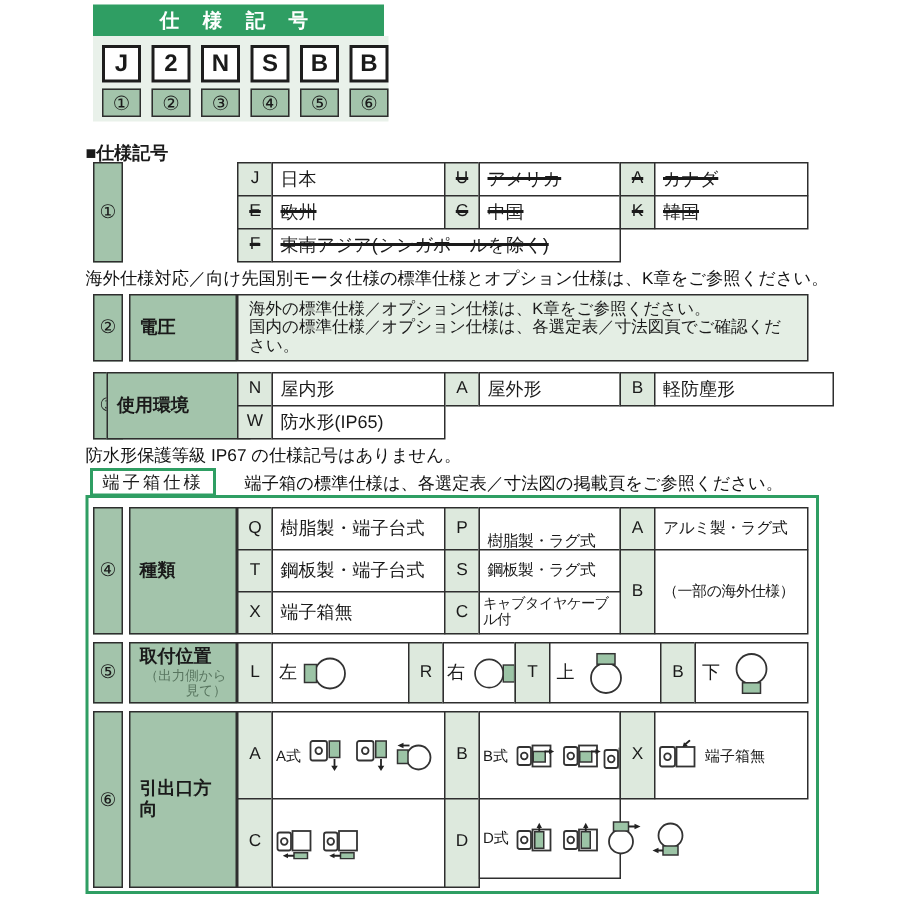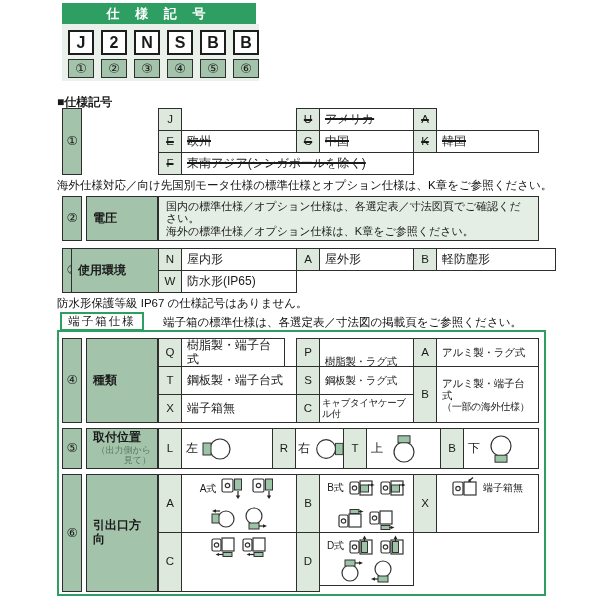--- a/index.html
+++ b/index.html
@@ -27,21 +27,21 @@
   .tb-label{position:absolute;left:60px;top:312px;width:84px;height:19px;border:2px solid #2f9e63;
             background:#fff;display:flex;align-items:center;justify-content:center;
             font-size:11.5px;letter-spacing:2px;box-sizing:border-box;}
   .greenbox{position:absolute;left:57px;top:330px;width:489px;height:266px;border:2px solid #2f9e63;box-sizing:border-box;}
   .sub{font-size:9px;font-weight:normal;color:#58755f;display:block;text-align:right;}
   .two{display:block;}
   .tight{font-size:9.5px;letter-spacing:-0.4px;padding:0 2px;}
   .small2{font-size:10.5px;letter-spacing:-0.3px;}
   
   .panel{position:absolute;box-sizing:border-box;border:1.5px solid #2e2e2e;background:#fff;
-         display:flex;flex-direction:column;justify-content:space-between;gap:1px;padding:2px 2px;}
+         display:flex;flex-direction:row;justify-content:space-between;gap:1px;padding:2px 2px;}
   .prow{display:flex;align-items:center;justify-content:center;gap:5px;}
   .flab{font-size:10px;white-space:nowrap;}
   .xlab{font-size:10px;}
   
   .s{fill:#fff;stroke:#333;stroke-width:1.2;}
   .g{fill:#9cc4a6;stroke:#333;stroke-width:1;}
   .a{stroke:#222;stroke-width:1.2;fill:none;}
   .ah{fill:#222;stroke:none;}
   .icex{flex:0 0 auto;}
   .v5{gap:4px;padding:0 4px;justify-content:flex-start;}
@@ -173,39 +173,41 @@
     <div class="nbox" style="left:72px">③</div>
     <div class="nbox" style="left:105px">④</div>
     <div class="nbox" style="left:138px">⑤</div>
     <div class="nbox" style="left:171px">⑥</div>
   </div>
 
   <div class="sect-title">■仕様記号</div>
 
   <div class="c cn" style="left:62px;top:108px;width:20px;height:67px">①</div>
   <div class="c ck" style="left:158px;top:108px;width:24px;height:23px">J</div>
+  <div class="c" style="left:181px;top:108px;width:116px;height:23px">日本</div>
   <div class="c ck strike" style="left:296px;top:108px;width:24px;height:23px">U</div>
   <div class="c strike" style="left:319px;top:108px;width:95px;height:23px">アメリカ</div>
   <div class="c ck strike" style="left:413px;top:108px;width:24px;height:23px">A</div>
+  <div class="c strike" style="left:436px;top:108px;width:103px;height:23px">カナダ</div>
   <div class="c ck strike" style="left:158px;top:130px;width:24px;height:23px">E</div>
   <div class="c strike" style="left:181px;top:130px;width:116px;height:23px">欧州</div>
   <div class="c ck strike" style="left:296px;top:130px;width:24px;height:23px">C</div>
   <div class="c strike" style="left:319px;top:130px;width:95px;height:23px">中国</div>
   <div class="c ck strike" style="left:413px;top:130px;width:24px;height:23px">K</div>
   <div class="c strike" style="left:436px;top:130px;width:103px;height:23px">韓国</div>
   <div class="c ck strike" style="left:158px;top:152px;width:24px;height:23px">F</div>
   <div class="c strike" style="left:181px;top:152px;width:233px;height:23px">東南アジア(シンガポールを除く)</div>
   <div class="note" style="left:57px;top:178px">海外仕様対応／向け先国別モータ仕様の標準仕様とオプション仕様は、K章をご参照ください。</div>
 
   <div class="c cn" style="left:62px;top:196px;width:20px;height:45px">②</div>
   <div class="c cl" style="left:86px;top:196px;width:72px;height:45px">電圧</div>
   <div class="c cg" style="left:158px;top:196px;width:381px;height:45px;font-size:11px;padding:0 7px">
     <div>
+      <span class="two">海外の標準仕様／オプション仕様は、K章をご参照ください。</span>
       <span class="two">国内の標準仕様／オプション仕様は、各選定表／寸法図頁でご確認ください。</span>
-      <span class="two">海外の標準仕様／オプション仕様は、K章をご参照ください。</span>
     </div>
   </div>
 
   <div class="c cn" style="left:62px;top:248px;width:20px;height:45px">③</div>
   <div class="c cl" style="left:71px;top:248px;width:96px;height:45px">使用環境</div>
   <div class="c ck" style="left:158px;top:248px;width:24px;height:23px">N</div>
   <div class="c" style="left:181px;top:248px;width:116px;height:23px">屋内形</div>
   <div class="c ck" style="left:296px;top:248px;width:24px;height:23px">A</div>
   <div class="c" style="left:319px;top:248px;width:95px;height:23px">屋外形</div>
   <div class="c ck" style="left:413px;top:248px;width:24px;height:23px">B</div>
@@ -214,33 +216,32 @@
   <div class="c" style="left:181px;top:270px;width:116px;height:23px">防水形(IP65)</div>
   <div class="note" style="left:57px;top:296px">防水形保護等級 IP67 の仕様記号はありません。</div>
 
   <div class="tb-label">端子箱仕様</div>
   <div class="note" style="left:163px;top:315px;font-size:11.5px">端子箱の標準仕様は、各選定表／寸法図の掲載頁をご参照ください。</div>
   <div class="greenbox"></div>
 
   <div class="c cn" style="left:62px;top:338px;width:20px;height:85px">④</div>
   <div class="c cl" style="left:86px;top:338px;width:72px;height:85px">種類</div>
   <div class="c ck" style="left:158px;top:338px;width:24px;height:29px">Q</div>
-  <div class="c" style="left:181px;top:338px;width:104px;height:29px">樹脂製・端子台式</div>
+  <div class="c" style="left:181px;top:338px;width:116px;height:29px">樹脂製・端子台式</div>
   <div class="c ck" style="left:296px;top:338px;width:24px;height:29px">P</div>
   <div class="c small2" style="left:319px;top:338px;width:95px;height:46px">樹脂製・ラグ式</div>
   <div class="c ck" style="left:413px;top:338px;width:24px;height:29px">A</div>
   <div class="c small2" style="left:436px;top:338px;width:103px;height:29px">アルミ製・ラグ式</div>
   <div class="c ck" style="left:158px;top:366px;width:24px;height:29px">T</div>
   <div class="c" style="left:181px;top:366px;width:116px;height:29px">鋼板製・端子台式</div>
   <div class="c ck" style="left:296px;top:366px;width:24px;height:29px">S</div>
   <div class="c small2" style="left:319px;top:366px;width:95px;height:29px">鋼板製・ラグ式</div>
   <div class="c ck" style="left:413px;top:366px;width:24px;height:57px">B</div>
   <div class="c small2" style="left:436px;top:366px;width:103px;height:57px">
     <div>
-      <span class="two">アルミ製・端子台式</span>
       <span class="two" style="font-size:10px">（一部の海外仕様）</span>
     </div>
   </div>
   <div class="c ck" style="left:158px;top:394px;width:24px;height:29px">X</div>
   <div class="c" style="left:181px;top:394px;width:116px;height:29px">端子箱無</div>
   <div class="c ck" style="left:296px;top:394px;width:24px;height:29px">C</div>
   <div class="c tight" style="left:319px;top:394px;width:95px;height:29px">キャブタイヤケーブル付</div>
 
   <div class="c cn" style="left:62px;top:428px;width:20px;height:41px">⑤</div>
   <div class="c cl" style="left:86px;top:428px;width:72px;height:41px">

